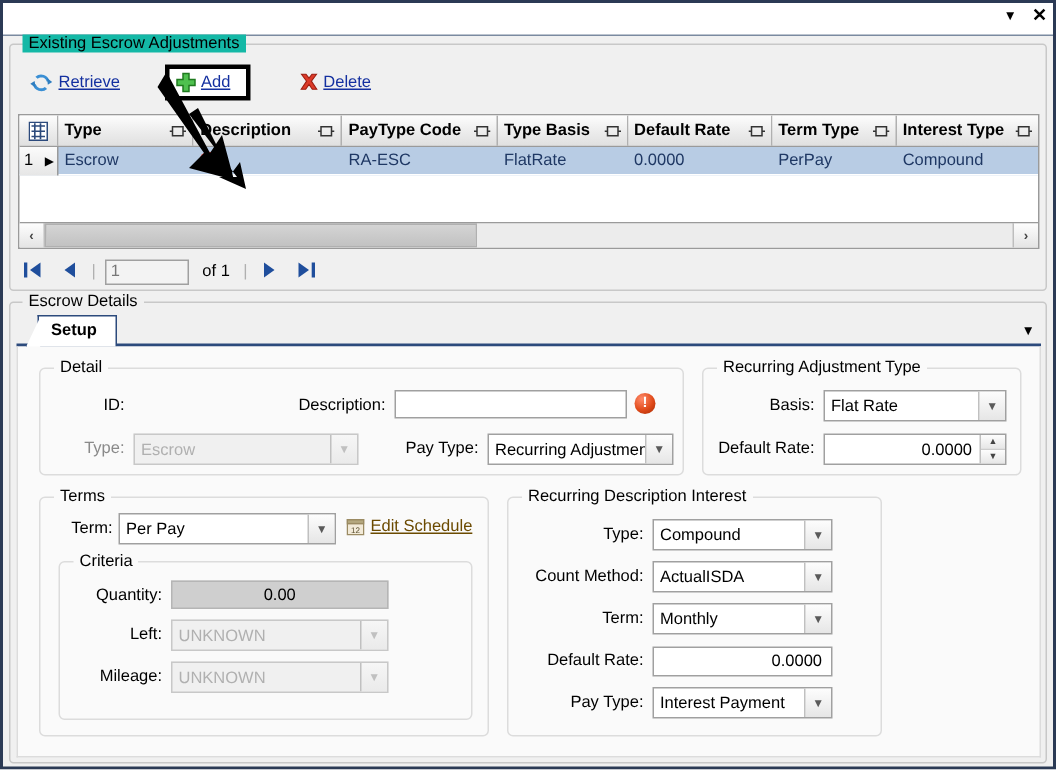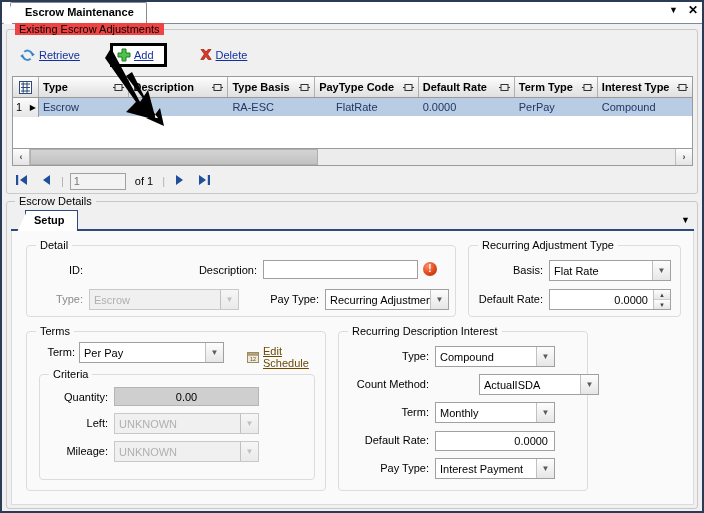--- a/index.html
+++ b/index.html
@@ -80,21 +80,21 @@
   }
 
   
   #existing-group {
     left: 4px; top: 27px;
     width: 692px; height: 165px;
     border: 1px solid #c8c8c8;
     border-radius: 3px;
     background: transparent;
   }
-  #existing-group > .gb-title { background: #ef4444; }
+  #existing-group > .gb-title { background: #14b8a6; }
 
   
   #toolbar {
     position: absolute; left: 6px; top: 11px;
     height: 28px; width: 640px;
     display: flex; align-items: center;
   }
   .tb-item {
     display: flex; align-items: center;
     gap: 3px;
@@ -366,21 +366,20 @@
     width: 14px; height: 14px; border-radius: 50%;
     background: radial-gradient(circle at 35% 28%, #ff8a6a 0%, #e04a1a 55%, #a22800 100%);
     color: #fff; font-size: 10px; font-weight: bold;
     text-align: center; line-height: 14px;
   }
 
   #edit-schedule {
     position: absolute;
     display: flex; align-items: center; gap: 4px;
     font-size: 11px;
-    margin-left: 16px;
   }
   #edit-schedule .es-label {
     color: #6b4a00;
     text-decoration: underline;
   }
 
   
   #callout-arrow {
     position: absolute;
     left: 100px; top: 44px;
@@ -390,23 +389,20 @@
 
   
   .ico { display:block; }
 </style>
 </head>
 <body>
 
 <div id="window">
 
   <div id="titlebar">
-    <div id="doc-tab">
-      <span>Escrow Maintenance</span>
-    </div>
     <div id="win-buttons">
       <span class="winbtn caret">▼</span>
       <span class="winbtn">✕</span>
     </div>
   </div>
 
   <div class="groupbox" id="existing-group">
     <span class="gb-title">Existing Escrow Adjustments</span>
 
     <div id="toolbar">
@@ -466,32 +462,32 @@
         <div class="gh-cell" style="width:105px">
           <span>Description</span>
           <span class="gh-pin">
             <svg width="11" height="9" viewBox="0 0 11 9">
                 <rect x="2" y="1.5" width="7" height="6" fill="none" stroke="#333"></rect>
                 <path d="M0 4.5h2M9 4.5h2" stroke="#333"></path>
               </svg>
           </span>
         </div>
 
-        <div class="gh-cell" style="width:92px">
-          <span>Type Basis</span>
+        <div class="gh-cell" style="width:110px">
+          <span>PayType Code</span>
           <span class="gh-pin">
             <svg width="11" height="9" viewBox="0 0 11 9">
                 <rect x="2" y="1.5" width="7" height="6" fill="none" stroke="#333"></rect>
                 <path d="M0 4.5h2M9 4.5h2" stroke="#333"></path>
               </svg>
           </span>
         </div>
 
-        <div class="gh-cell" style="width:110px">
-          <span>PayType Code</span>
+        <div class="gh-cell" style="width:92px">
+          <span>Type Basis</span>
           <span class="gh-pin">
             <svg width="11" height="9" viewBox="0 0 11 9">
                 <rect x="2" y="1.5" width="7" height="6" fill="none" stroke="#333"></rect>
                 <path d="M0 4.5h2M9 4.5h2" stroke="#333"></path>
               </svg>
           </span>
         </div>
 
         <div class="gh-cell" style="width:102px">
           <span>Default Rate</span>
@@ -676,21 +672,21 @@
       <div class="panel" id="panel-interest">
         <span class="p-title">Recurring Description Interest</span>
 
         <span class="lbl" style="left:10px; top:18px; width:80px;">Type:</span>
         <div class="combo" style="left:96px; top:14px; width:120px;">
           <span class="cval">Compound</span>
           <span class="carrow">▼</span>
         </div>
 
         <span class="lbl" style="left:0px; top:46px; width:90px;">Count Method:</span>
-        <div class="combo" style="left:96px; top:42px; width:120px;margin-left:44px;">
+        <div class="combo" style="left:96px; top:42px; width:120px;">
           <span class="cval">ActualISDA</span>
           <span class="carrow">▼</span>
         </div>
 
         <span class="lbl" style="left:10px; top:74px; width:80px;">Term:</span>
         <div class="combo" style="left:96px; top:70px; width:120px;">
           <span class="cval">Monthly</span>
           <span class="carrow">▼</span>
         </div>
 

